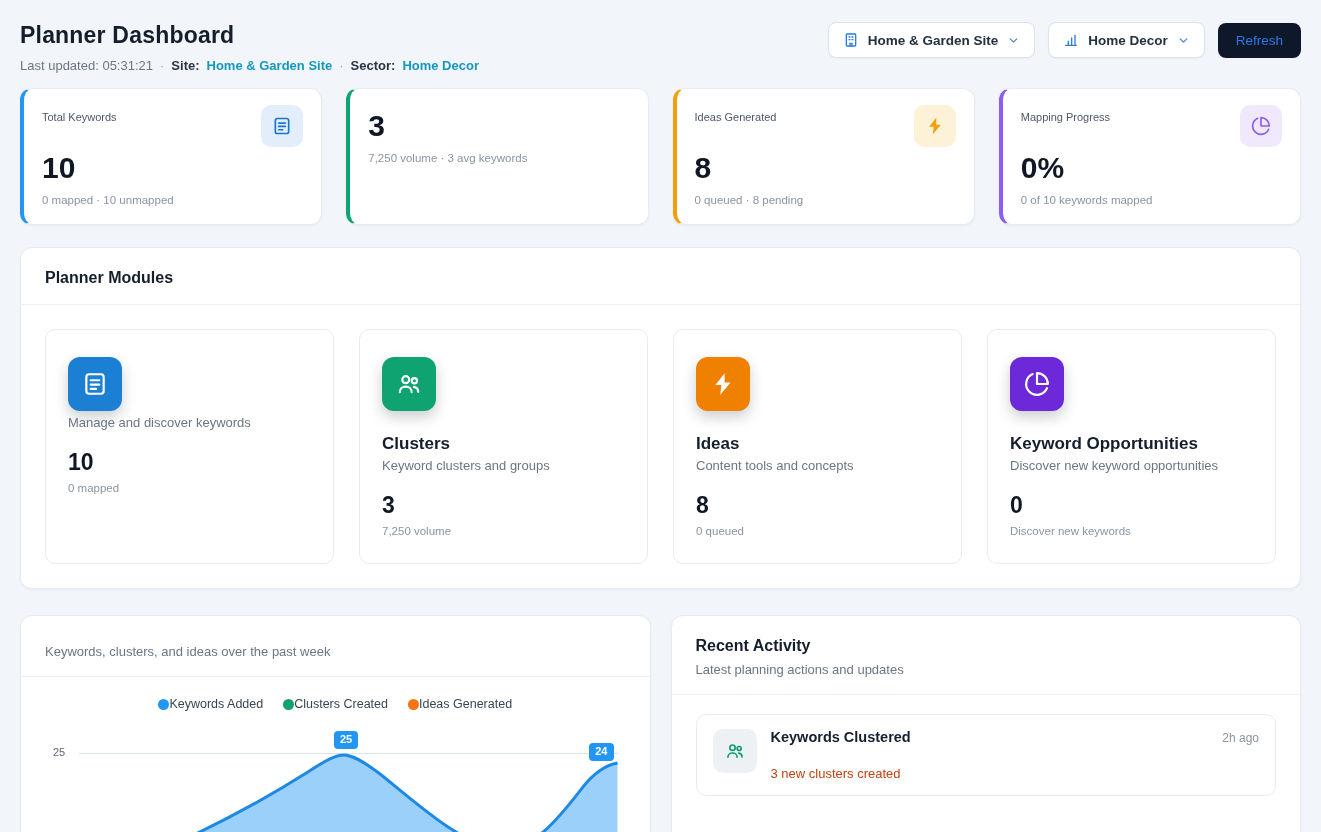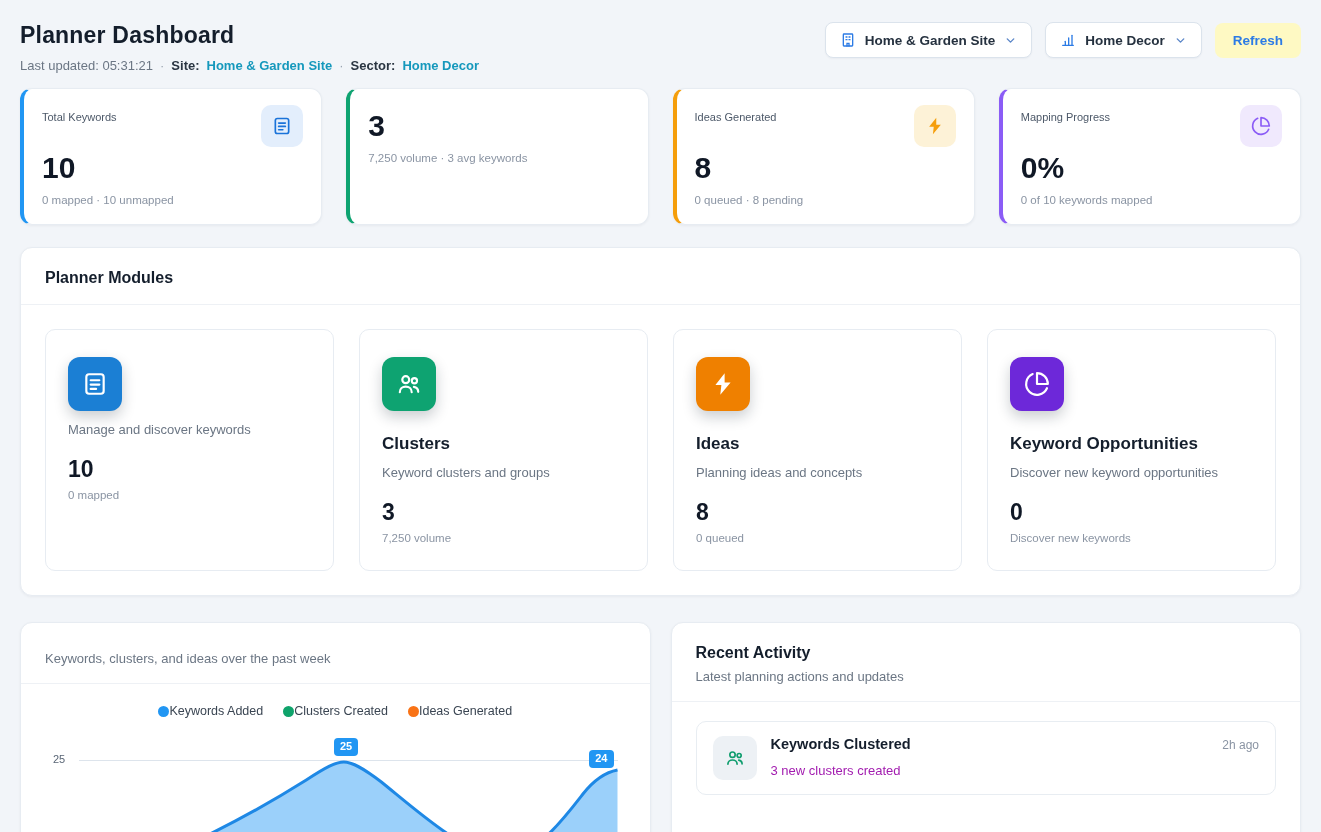--- a/index.html
+++ b/index.html
@@ -24,22 +24,22 @@
     display: flex; align-items: center; gap: 9px;
     background: #fff; border: 1px solid #dbe3ec; border-radius: 8px;
     padding: 9px 14px; font-family: inherit; font-size: 13.5px; font-weight: 600; color: #25313f;
     cursor: pointer; box-shadow: 0 1px 2px rgba(16,24,40,.04);
   }
   .btn-icon { color: #2c7be5; display: inline-flex; }
   .btn-icon svg { width: 16px; height: 16px; }
   .chev { color: #5b86c8; display: inline-flex; }
   .chev svg { width: 13px; height: 13px; }
   .refresh {
-    background: #fef9c3; color: #2c7be5; border: none; border-radius: 8px;
-    padding: 10px 18px; font-family: inherit; font-size: 13.5px; font-weight: 700; cursor: pointer;
+    background: #0f172a; color: #2c7be5; border: none; border-radius: 8px;
+    padding: 10px 18px; font-family: inherit; font-size: 13.5px; font-weight: 400; cursor: pointer;
   }
 
   
   .stats { display: grid; grid-template-columns: repeat(4, 1fr); gap: 24px; margin-top: 15px; }
   .stat-card {
     background: #fff; border: 1px solid #e7ecf2; border-radius: 12px;
     padding: 16px 18px 18px 18px; box-shadow: 0 1px 3px rgba(16,24,40,.05);
     border-left-width: 4px; border-left-style: solid;
   }
   .accent-blue { border-left-color: #2196f3; }
@@ -79,21 +79,21 @@
     width: 54px; height: 54px; border-radius: 12px; color: #fff;
     display: flex; align-items: center; justify-content: center;
     box-shadow: 0 6px 14px rgba(20,30,44,.22);
   }
   .module-icon svg { width: 26px; height: 26px; }
   .bg-blue { background: #1b7fd4; }
   .bg-green { background: #0ea371; }
   .bg-orange { background: #ef8000; }
   .bg-purple { background: #6d28d9; }
   .module-title { font-size: 17px; font-weight: 800; color: #141e2c; margin-top: 23px; }
-  .module-desc { font-size: 13px; color: #6b7684; margin-top: 11px; }
+  .module-desc { font-size: 13px; color: #6b7684; margin-top: 4px; }
   .module-value { font-size: 23px; font-weight: 800; color: #101826; margin-top: 19px; }
   .module-caption { font-size: 11.5px; color: #8a94a3; margin-top: 6px; }
 
   
   .bottom { display: grid; grid-template-columns: 1fr 1fr; gap: 20px; margin-top: 26px; }
   .bottom .panel { margin-top: 0; min-height: 330px; }
 
   .legend { display: flex; justify-content: center; gap: 20px; padding: 20px 24px 0 24px; }
   .legend-item { display: flex; align-items: center; font-size: 12.5px; color: #3a4552; }
   .dot { width: 11px; height: 11px; border-radius: 50%; display: inline-block; }
@@ -121,21 +121,21 @@
   }
   .activity-icon {
     width: 44px; height: 44px; border-radius: 10px; background: #edf1f5;
     display: flex; align-items: center; justify-content: center; color: #0f9d6e; flex: none;
   }
   .activity-icon svg { width: 20px; height: 20px; }
   .activity-body { flex: 1; }
   .activity-head { display: flex; justify-content: space-between; align-items: baseline; }
   .activity-title { font-size: 14.5px; font-weight: 800; color: #141e2c; }
   .activity-time { font-size: 12px; color: #8a94a3; }
-  .activity-desc { font-size: 13px; color: #a21caf; margin-top: 11px; }
+  .activity-desc { font-size: 13px; color: #c2410c; margin-top: 21px; }
 </style>
 </head>
 <body>
 
 <div class="page">
 
   <div class="header">
     <div>
       <h1>Planner Dashboard</h1>
       <div class="subline">
@@ -272,21 +272,21 @@
         <div class="module-caption">7,250 volume</div>
       </div>
 
       <div class="module-card">
         <div class="module-icon bg-orange">
           <svg viewBox="0 0 24 24" fill="currentColor">
               <path d="M13.5 2 5 13h5.5L9.5 22 19 10.5h-5.5L13.5 2z"></path>
             </svg>
         </div>
         <div class="module-title">Ideas</div>
-        <div class="module-desc">Planning ideas and concepts</div>
+        <div class="module-desc">Content tools and concepts</div>
         <div class="module-value">8</div>
         <div class="module-caption">0 queued</div>
       </div>
 
       <div class="module-card">
         <div class="module-icon bg-purple">
           <svg viewBox="0 0 24 24" fill="none" stroke="currentColor" stroke-width="2" stroke-linecap="round" stroke-linejoin="round">
               <path d="M21.2 15.9A10 10 0 1 1 8 2.8"></path>
               <path d="M22 12A10 10 0 0 0 12 2v10z"></path>
             </svg>

